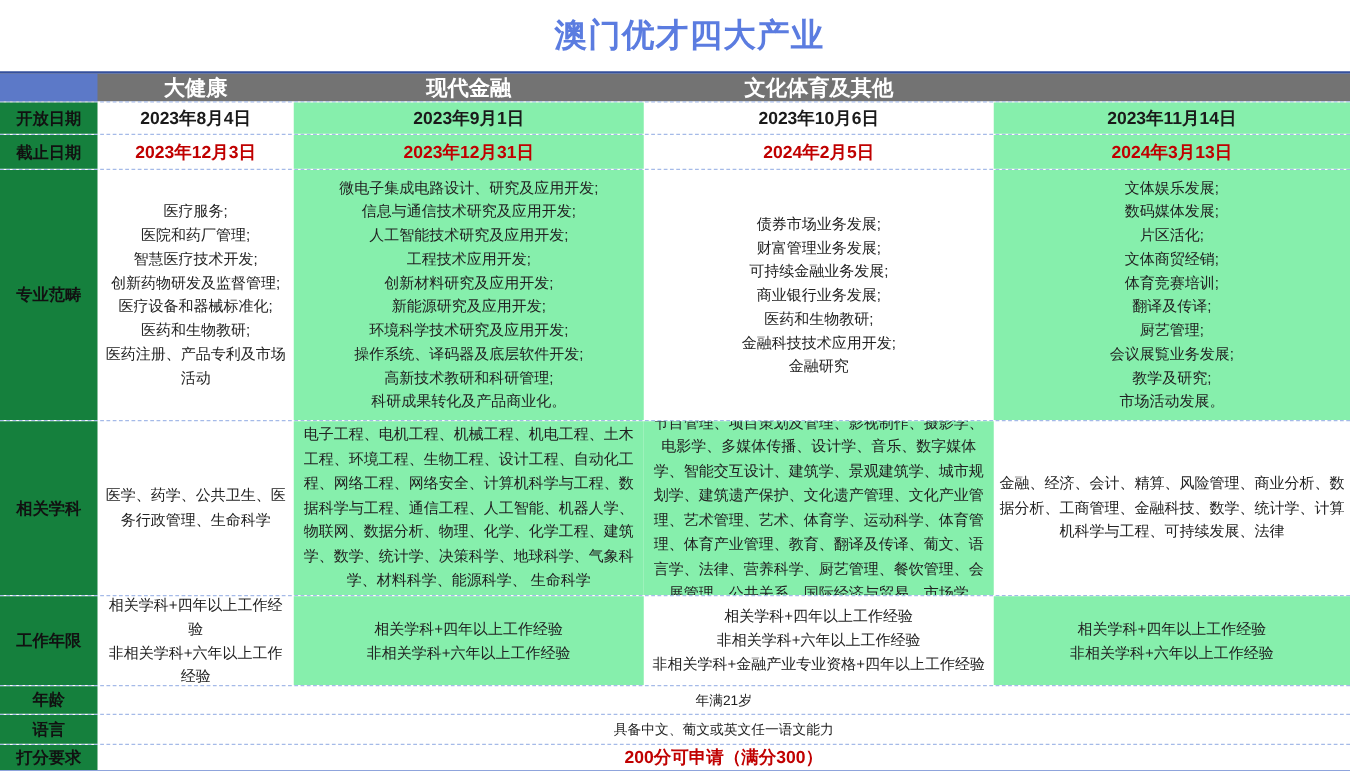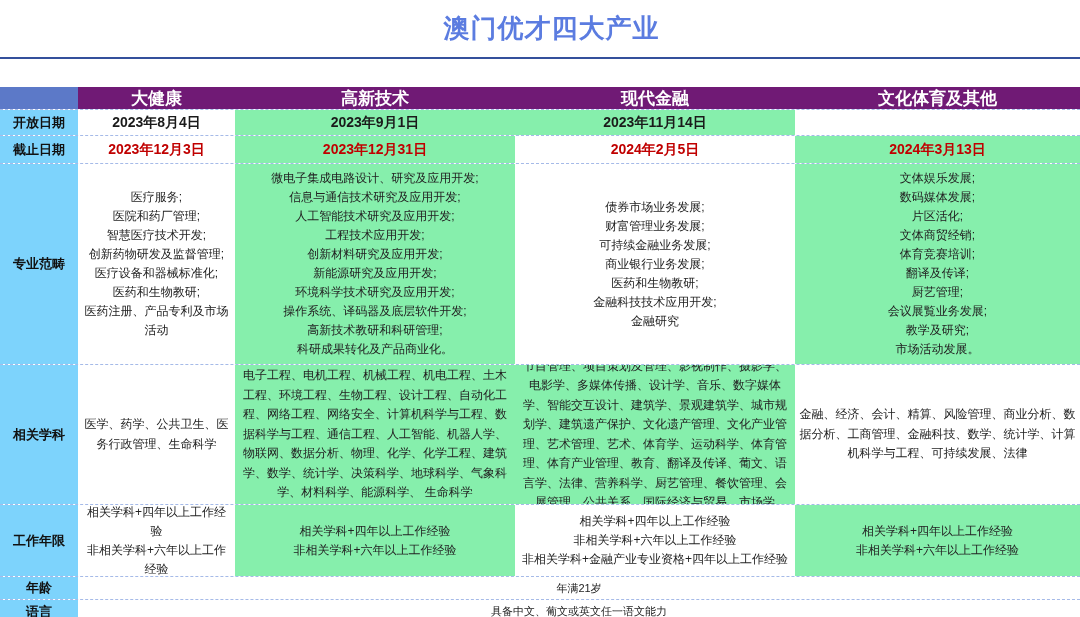--- a/index.html
+++ b/index.html
@@ -8,24 +8,24 @@
 
   .title { height:57px; display:flex; align-items:center; justify-content:center;
            color:#5b7ce0; font-size:26px; font-weight:bold; letter-spacing:1px;margin-left:23px; }
 
   .tbl { border-top:2px solid #34509c; }
   .row { display:grid; grid-template-columns:78px 157px 280px 280px 285px; }
   .row + .row { border-top:1px dashed #a5bae8; }
 
   .cell { display:flex; flex-direction:column; align-items:center; justify-content:center;
           text-align:center; overflow:hidden; padding:0 4px; box-sizing:border-box; }
-  .label-cell { background:#7dd3fc; font-weight:bold; font-size:13px; color:#111; }
+  .label-cell { background:#15803d; font-weight:bold; font-size:13px; color:#111; }
   .stripe { background:#86efac; }
 
-  .header-row { height:22px; background:#701a75;margin-top:28px; }
+  .header-row { height:22px; background:#737373; }
   .header-cell { color:#ffffff; font-weight:bold; font-size:17px; }
   .header-spacer { background:#5c79c8; }
 
   .r-open { height:25px; }
   .r-deadline { height:27px; }
   .r-scope { height:200px; }
   .r-subjects { height:139px; }
   .r-exp { height:71px; }
   .r-age { height:22px; }
   .r-lang { height:23px; }
@@ -49,29 +49,29 @@
 
 <div class="page">
 
   <div class="title">澳门优才四大产业</div>
 
   <div class="tbl">
 
     <div class="row header-row">
       <div class="cell header-spacer"></div>
       <div class="cell header-cell">大健康</div>
-      <div class="cell header-cell">高新技术</div>
       <div class="cell header-cell">现代金融</div>
       <div class="cell header-cell">文化体育及其他</div>
     </div>
 
     <div class="row r-open">
       <div class="cell label-cell">开放日期</div>
       <div class="cell date-cell">2023年8月4日</div>
       <div class="cell date-cell stripe">2023年9月1日</div>
+      <div class="cell date-cell">2023年10月6日</div>
       <div class="cell date-cell stripe">2023年11月14日</div>
     </div>
 
     <div class="row r-deadline">
       <div class="cell label-cell">截止日期</div>
       <div class="cell date-cell deadline-cell">2023年12月3日</div>
       <div class="cell date-cell deadline-cell stripe">2023年12月31日</div>
       <div class="cell date-cell deadline-cell">2024年2月5日</div>
       <div class="cell date-cell deadline-cell stripe">2024年3月13日</div>
     </div>

